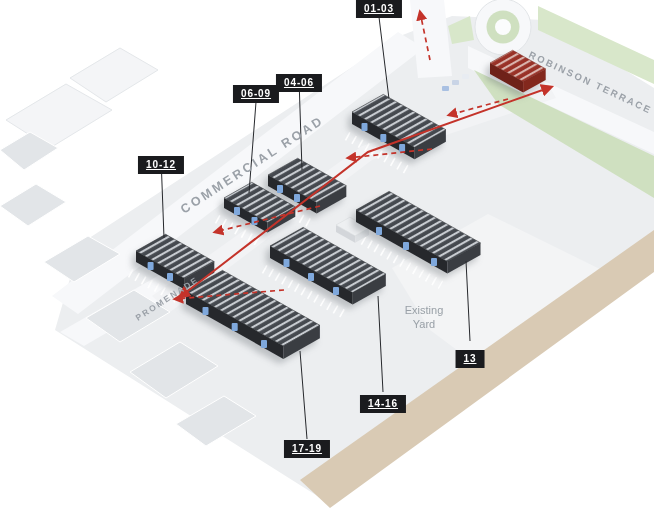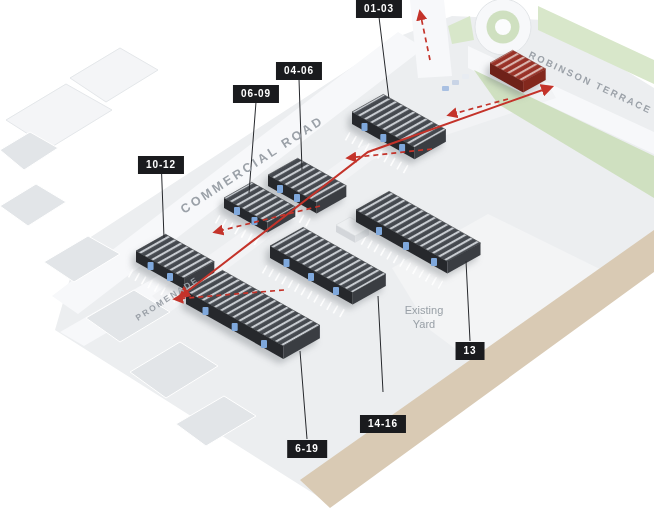--- a/index.html
+++ b/index.html
@@ -5,21 +5,21 @@
   html,body{margin:0;padding:0;background:#fff;}
   .stage{
     position:relative;width:654px;height:514px;background:#ffffff;overflow:hidden;
     font-family:"Liberation Sans",sans-serif;
   }
   .stage svg{position:absolute;left:0;top:0;}
   .unit-label{
     position:absolute;transform:translateX(-50%);
     background:#1a1b1e;color:#ffffff;
     font-size:10px;font-weight:700;letter-spacing:.9px;
-    padding:4px 8px;white-space:nowrap;line-height:1;
+    padding:4px 8px;white-space:nowrap;line-height:1;text-decoration:underline;
   }
   .bldg{filter:drop-shadow(-4px 5px 3px rgba(70,75,82,.28));}
   .roadtext{fill:#9ba1a8;font-weight:700;}
   .yardtext{fill:#99a0a7;font-weight:400;}
 </style>
 </head>
 <body>
 
 <div class="stage">
 
@@ -200,20 +200,20 @@
 
   <text class="roadtext" transform="translate(184,214) rotate(-33)" font-size="12.5" style="letter-spacing:2.8px">COMMERCIAL ROAD</text>
   <text class="roadtext" transform="translate(528,57) rotate(25)" font-size="9.5" style="letter-spacing:2.2px">ROBINSON TERRACE</text>
   <text class="roadtext" transform="translate(138,321) rotate(-33)" font-size="8.5" style="letter-spacing:2px">PROMENADE</text>
 
   <text class="yardtext" x="424" y="314" font-size="11" text-anchor="middle">Existing</text>
   <text class="yardtext" x="424" y="328" font-size="11" text-anchor="middle">Yard</text>
 </svg>
 
 <div class="unit-label" style="left:379px;top:0px">01-03</div>
-<div class="unit-label" style="left:299px;top:62px">04-06</div>
+<div class="unit-label" style="left:299px;top:74px">04-06</div>
 <div class="unit-label" style="left:256px;top:85px">06-09</div>
 <div class="unit-label" style="left:161px;top:156px">10-12</div>
-<div class="unit-label" style="left:470px;top:342px">13</div>
-<div class="unit-label" style="left:383px;top:415px">14-16</div>
-<div class="unit-label" style="left:307px;top:440px">6-19</div>
+<div class="unit-label" style="left:470px;top:350px">13</div>
+<div class="unit-label" style="left:383px;top:395px">14-16</div>
+<div class="unit-label" style="left:307px;top:440px">17-19</div>
 
 </div>
 
 </body></html>

